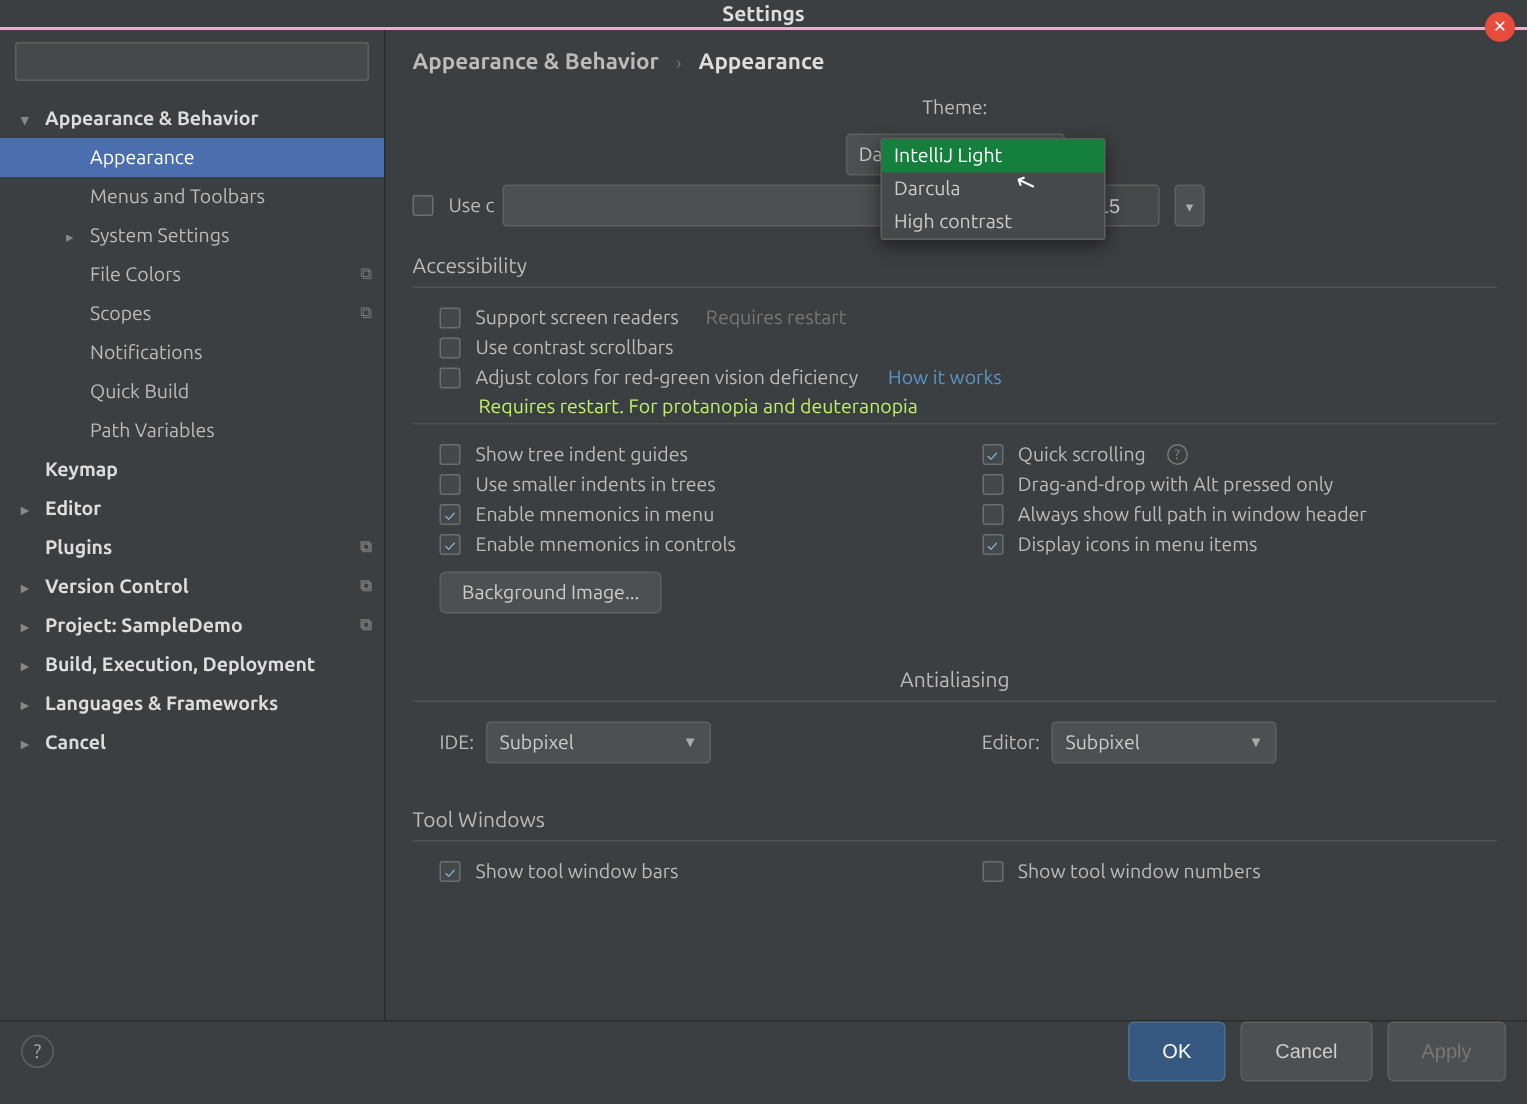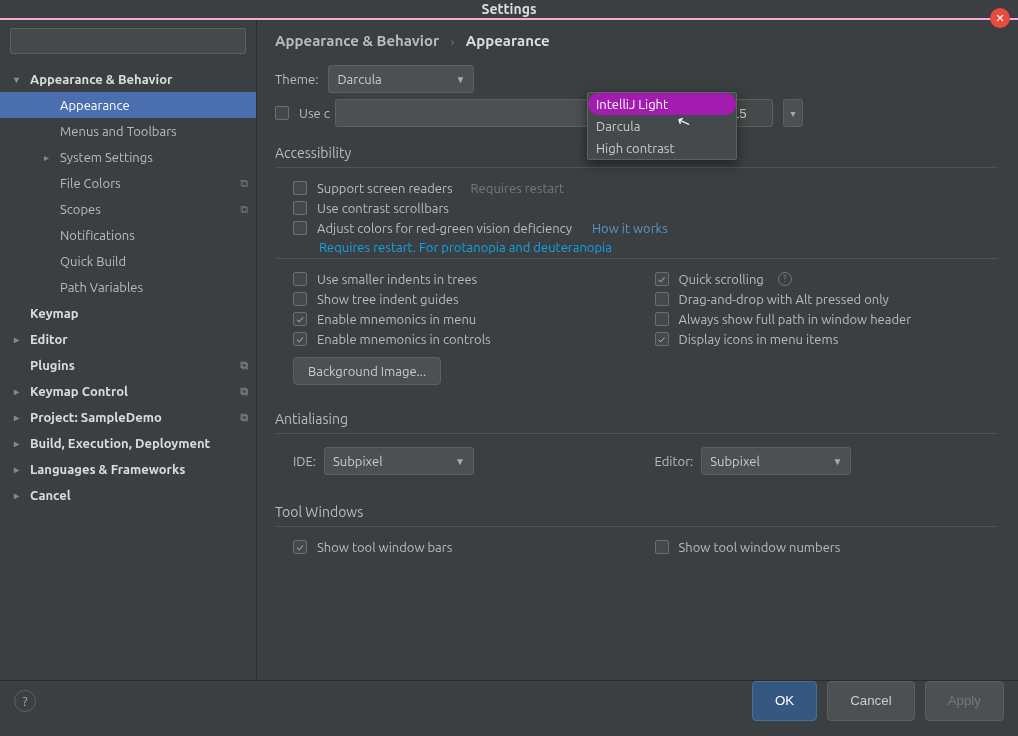--- a/index.html
+++ b/index.html
@@ -59,21 +59,21 @@
 .size-input { width: 48px; height: 28px; background:#45494a; border:1px solid #5e6060; color:#ccc; padding:0 6px; border-radius:3px; }
 .step-btn { width:20px; height:28px; background:#4c5052; border:1px solid #5e6060; color:#aaa; font-size:10px; display:flex; align-items:center; justify-content:center; border-radius:3px; cursor:pointer; }
 .section-head { color:#bbb; margin: 18px 0 6px 0; font-size:14px; }
 .hr { border: none; border-top: 1px solid #515151; margin-top: 4px; margin-bottom: 10px; }
 .checkline { display:flex; align-items:center; gap:10px; padding: 3px 0 3px 18px; }
 .chk { width:14px; height:14px; border:1px solid #6e6e6e; background:#43494a; border-radius:2px; display:inline-flex; align-items:center; justify-content:center; color:#fff; font-size:10px; cursor:pointer; flex-shrink:0; }
 .chk.checked::before { content:"✓"; color:#a0c0e8; }
 .check-label { color:#bbb; }
 .muted { color:#777; }
 .link { color:#5896c9; cursor:pointer;text-align:center; }
-.note { padding-left: 44px; color:#0ea5e9; margin-top:2px; }
+.note { padding-left: 44px; color:#bef264; margin-top:2px; }
 .two-col { display:flex; }
 .two-col .col { flex:1; }
 .btn {
   display:inline-flex; align-items:center; height:28px; padding:0 14px;
   background:#4c5052; border:1px solid #5e6060; border-radius:4px; color:#ccc; cursor:pointer;
 }
 .dialog-footer {
   height: 40px; border-top: 1px solid #2b2b2b; display:flex; align-items:center;
   padding: 0 14px; gap: 10px;
 }
@@ -84,21 +84,21 @@
 }
 .fbtn { height:40px; padding:0 22px; border-radius:4px; border:1px solid #5e6060; background:#4c5052; color:#ccc; cursor:pointer; }
 .fbtn.primary { background:#365880; border-color:#4a708b; color:#fff; }
 .fbtn.disabled { color:#777; }
 .theme-popup {
   position:absolute; left: 330px; top: 72px; width:150px;
   background:#46494b; border:1px solid #5e6060; border-radius:2px;
   box-shadow: 0 4px 12px rgba(0,0,0,0.5); z-index: 10;
 }
 .theme-popup .opt { height:22px; display:flex; align-items:center; padding:0 8px; color:#ccc; cursor:pointer; }
-.theme-popup .opt.hl { background:#a21caf; color:#fff;border-radius:11px; }
+.theme-popup .opt.hl { background:#15803d; color:#fff; }
 .cursor { position:absolute; left:420px; top:92px; z-index:20; font-size:16px; color:#fff; transform: rotate(-20deg); }
 .info-icon { display:inline-flex; width:14px;height:14px; border:1px solid #777; border-radius:50%; align-items:center; justify-content:center; font-size:9px; color:#888; margin-left:4px;}
 </style>
 </head>
 <body>
 
 <div class="titlebar">
   <span class="title">Settings</span>
   <div class="close-btn">✕</div>
 </div>
@@ -156,21 +156,21 @@
           <span class="chev right"></span>
           <span>Editor</span>
         </div>
         <div class="tree-item l1 bold">
           <span class="chev"></span>
           <span>Plugins</span>
           <span class="copy-icon">⧉</span>
         </div>
         <div class="tree-item l1 bold">
           <span class="chev right"></span>
-          <span>Keymap Control</span>
+          <span>Version Control</span>
           <span class="copy-icon">⧉</span>
         </div>
         <div class="tree-item l1 bold">
           <span class="chev right"></span>
           <span>Project: SampleDemo</span>
           <span class="copy-icon">⧉</span>
         </div>
         <div class="tree-item l1 bold">
           <span class="chev right"></span>
           <span>Build, Execution, Deployment</span>
@@ -186,21 +186,21 @@
       </div>
   </div>
 
   <div class="content">
     <div class="breadcrumb">
       <span>Appearance &amp; Behavior</span>
       <span class="sep">›</span>
       <span class="leaf">Appearance</span>
     </div>
 
-    <div class="row" style="margin-bottom:6px;">
+    <div class="row" style="margin-bottom:6px;flex-direction:column;">
       <label class="form">Theme:</label>
       <div class="dropdown theme-dd">
         <span>Darcula</span>
         <span class="arrow">▼</span>
       </div>
     </div>
 
     <div class="row" style="margin-bottom:0;">
       <span class="chk"></span>
       <span class="check-label">Use c</span>
@@ -229,25 +229,25 @@
       <span class="check-label">Adjust colors for red-green vision deficiency</span>
       <span class="link" style="margin-left:10px;">How it works</span>
     </div>
     <div class="note">Requires restart. For protanopia and deuteranopia</div>
 
     <hr class="hr">
     <div class="two-col">
       <div class="col">
         <div class="checkline">
             <span class="chk"></span>
+            <span class="check-label">Show tree indent guides</span>
+          </div>
+        <div class="checkline">
+            <span class="chk"></span>
             <span class="check-label">Use smaller indents in trees</span>
-          </div>
-        <div class="checkline">
-            <span class="chk"></span>
-            <span class="check-label">Show tree indent guides</span>
           </div>
         <div class="checkline">
             <span class="chk checked"></span>
             <span class="check-label">Enable mnemonics in menu</span>
           </div>
         <div class="checkline">
             <span class="chk checked"></span>
             <span class="check-label">Enable mnemonics in controls</span>
           </div>
       </div>
@@ -268,21 +268,21 @@
         <div class="checkline">
             <span class="chk checked"></span>
             <span class="check-label">Display icons in menu items</span>
           </div>
       </div>
     </div>
     <div style="padding:8px 0 0 18px;">
       <div class="btn">Background Image...</div>
     </div>
 
-    <div class="section-head" style="margin-top:26px;">Antialiasing</div>
+    <div class="section-head" style="margin-top:36px;text-align:center;">Antialiasing</div>
     <hr class="hr">
     <div class="two-col">
       <div class="col">
         <div class="checkline" style="gap:8px;">
           <label class="form">IDE:</label>
           <div class="dropdown" style="width:150px;">
             <span>Subpixel</span>
             <span class="arrow">▼</span>
           </div>
         </div>

